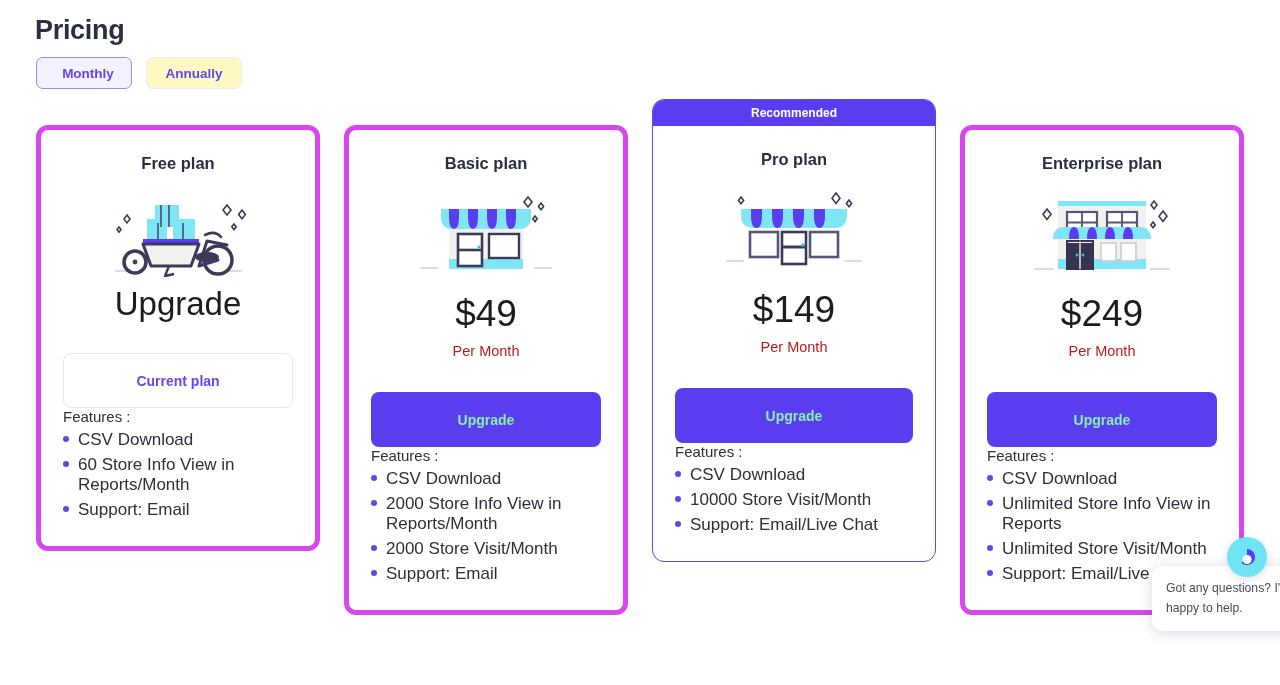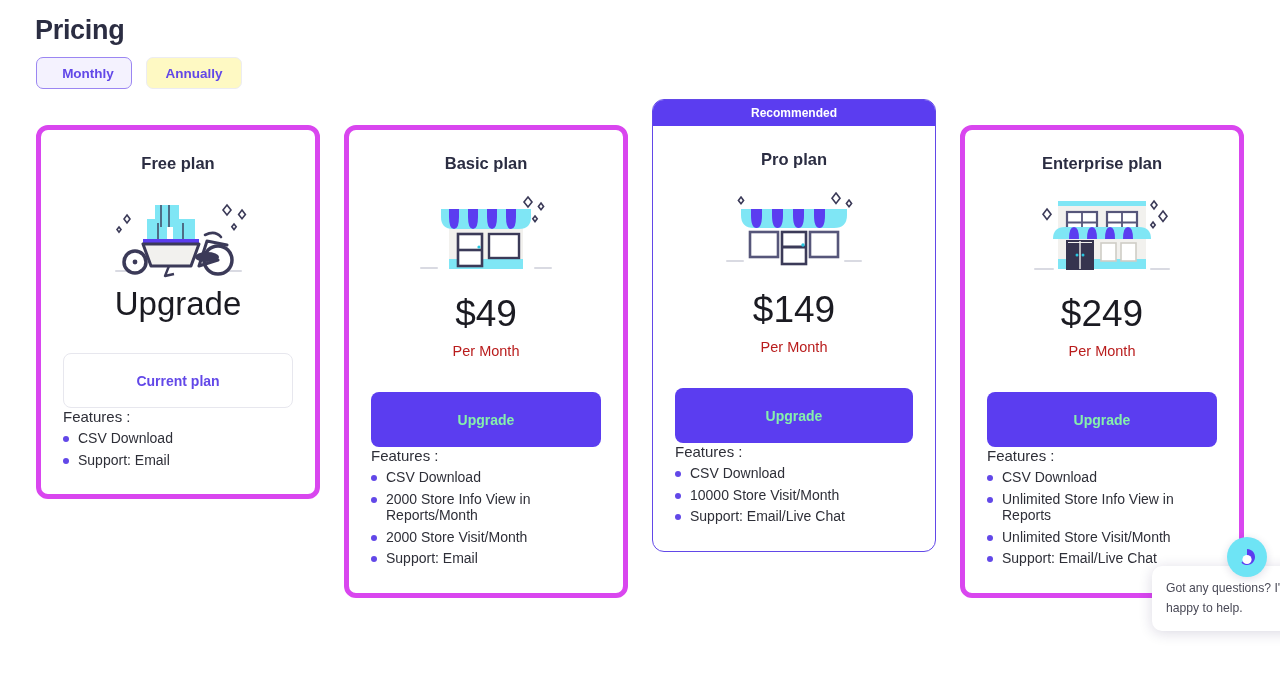--- a/index.html
+++ b/index.html
@@ -87,21 +87,21 @@
     font-size: 14px; font-weight: bold;
     display: flex; align-items: center; justify-content: center;
     cursor: pointer;
     font-family: "Liberation Sans", sans-serif;
   }
   .cta.primary { background: #5b3df0; color: #86efac; border: none; }
   .cta.outline { background: #ffffff; color: #6248e8; border: 1.2px solid #e7e7ee; }
 
   .features { width: 100%; }
   .features-title { font-size: 15px; color: #2e2f38; margin-bottom: 4px; }
-  .feat { display: flex; font-size: 14px; color: #2e2f38; line-height: 1.18; margin-top: 5px; }
+  .feat { display: flex; font-size: 17px; color: #2e2f38; line-height: 1.18; margin-top: 5px; }
   .dot {
     min-width: 6px; width: 6px; height: 6px; border-radius: 50%;
     background: #6248e8; margin-right: 9px; margin-top: 6px;
   }
 
   .chat-bubble {
     position: absolute; left: 1152px; top: 566px;
     width: 168px; min-height: 62px;
     background: #ffffff;
     border-radius: 10px;
@@ -171,20 +171,24 @@
     </div>
     <div class="price forever">Upgrade</div>
     <div class="cta outline">
       <span>Current plan</span>
     </div>
     <div class="features">
       <div class="features-title">Features :</div>
       <div class="feat">
           <span class="dot"></span>
           <span>CSV Download</span>
+        </div>
+      <div class="feat">
+          <span class="dot"></span>
+          <span>60 Store Info View in Reports/Month</span>
         </div>
       <div class="feat">
           <span class="dot"></span>
           <span>Support: Email</span>
         </div>
     </div>
   </div>
 
   <div class="card">
     <div class="plan-name">Basic plan</div>

